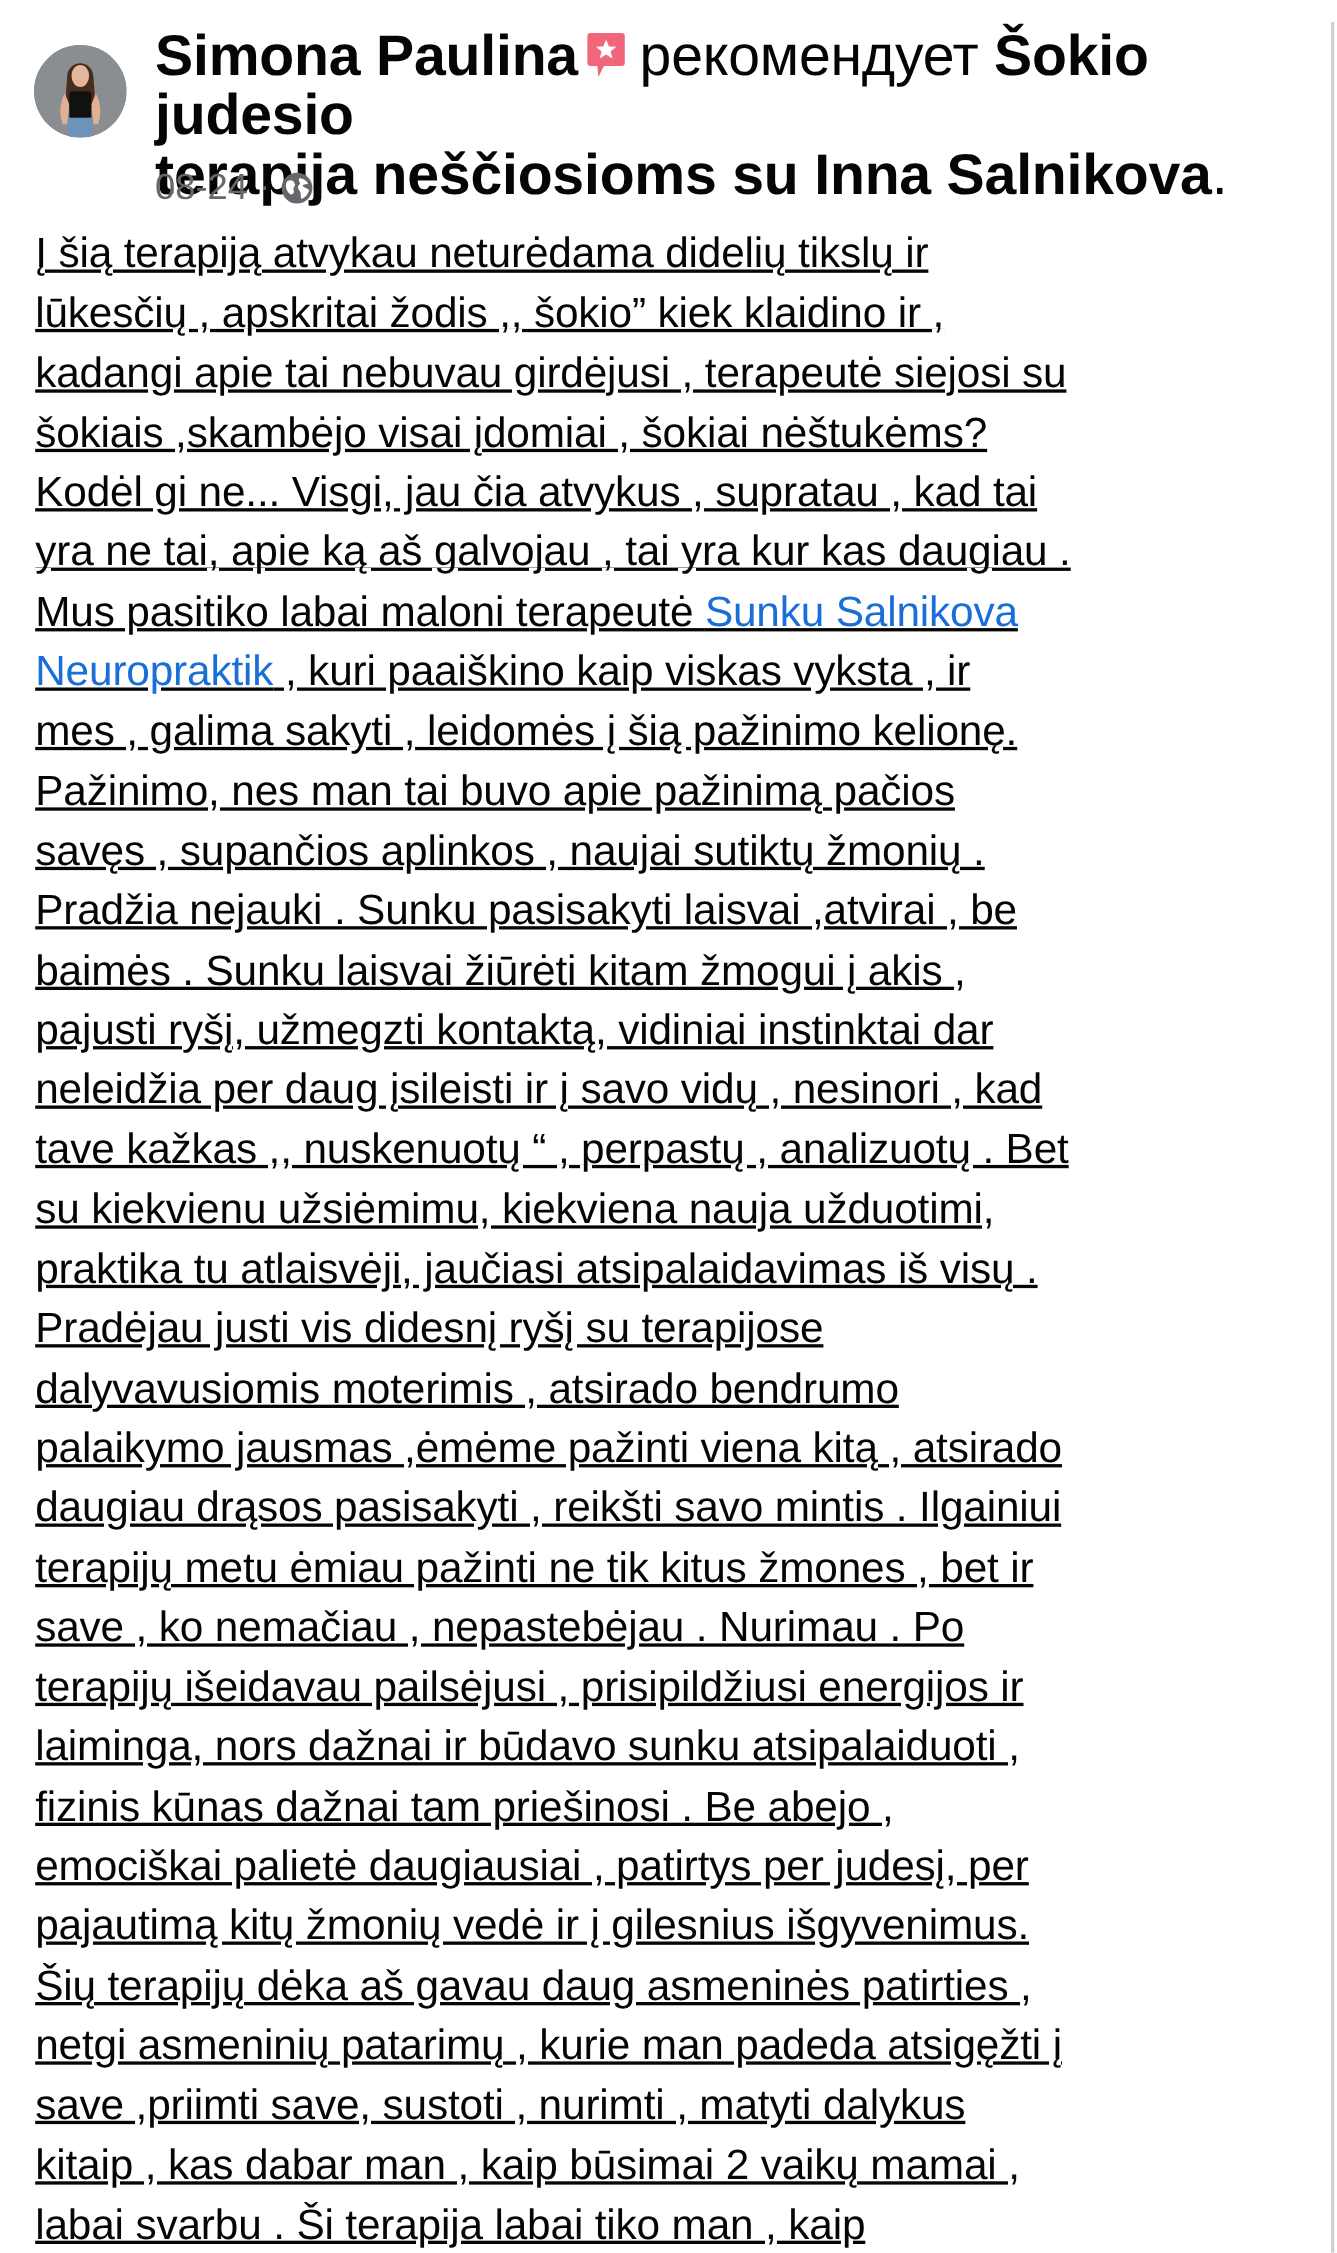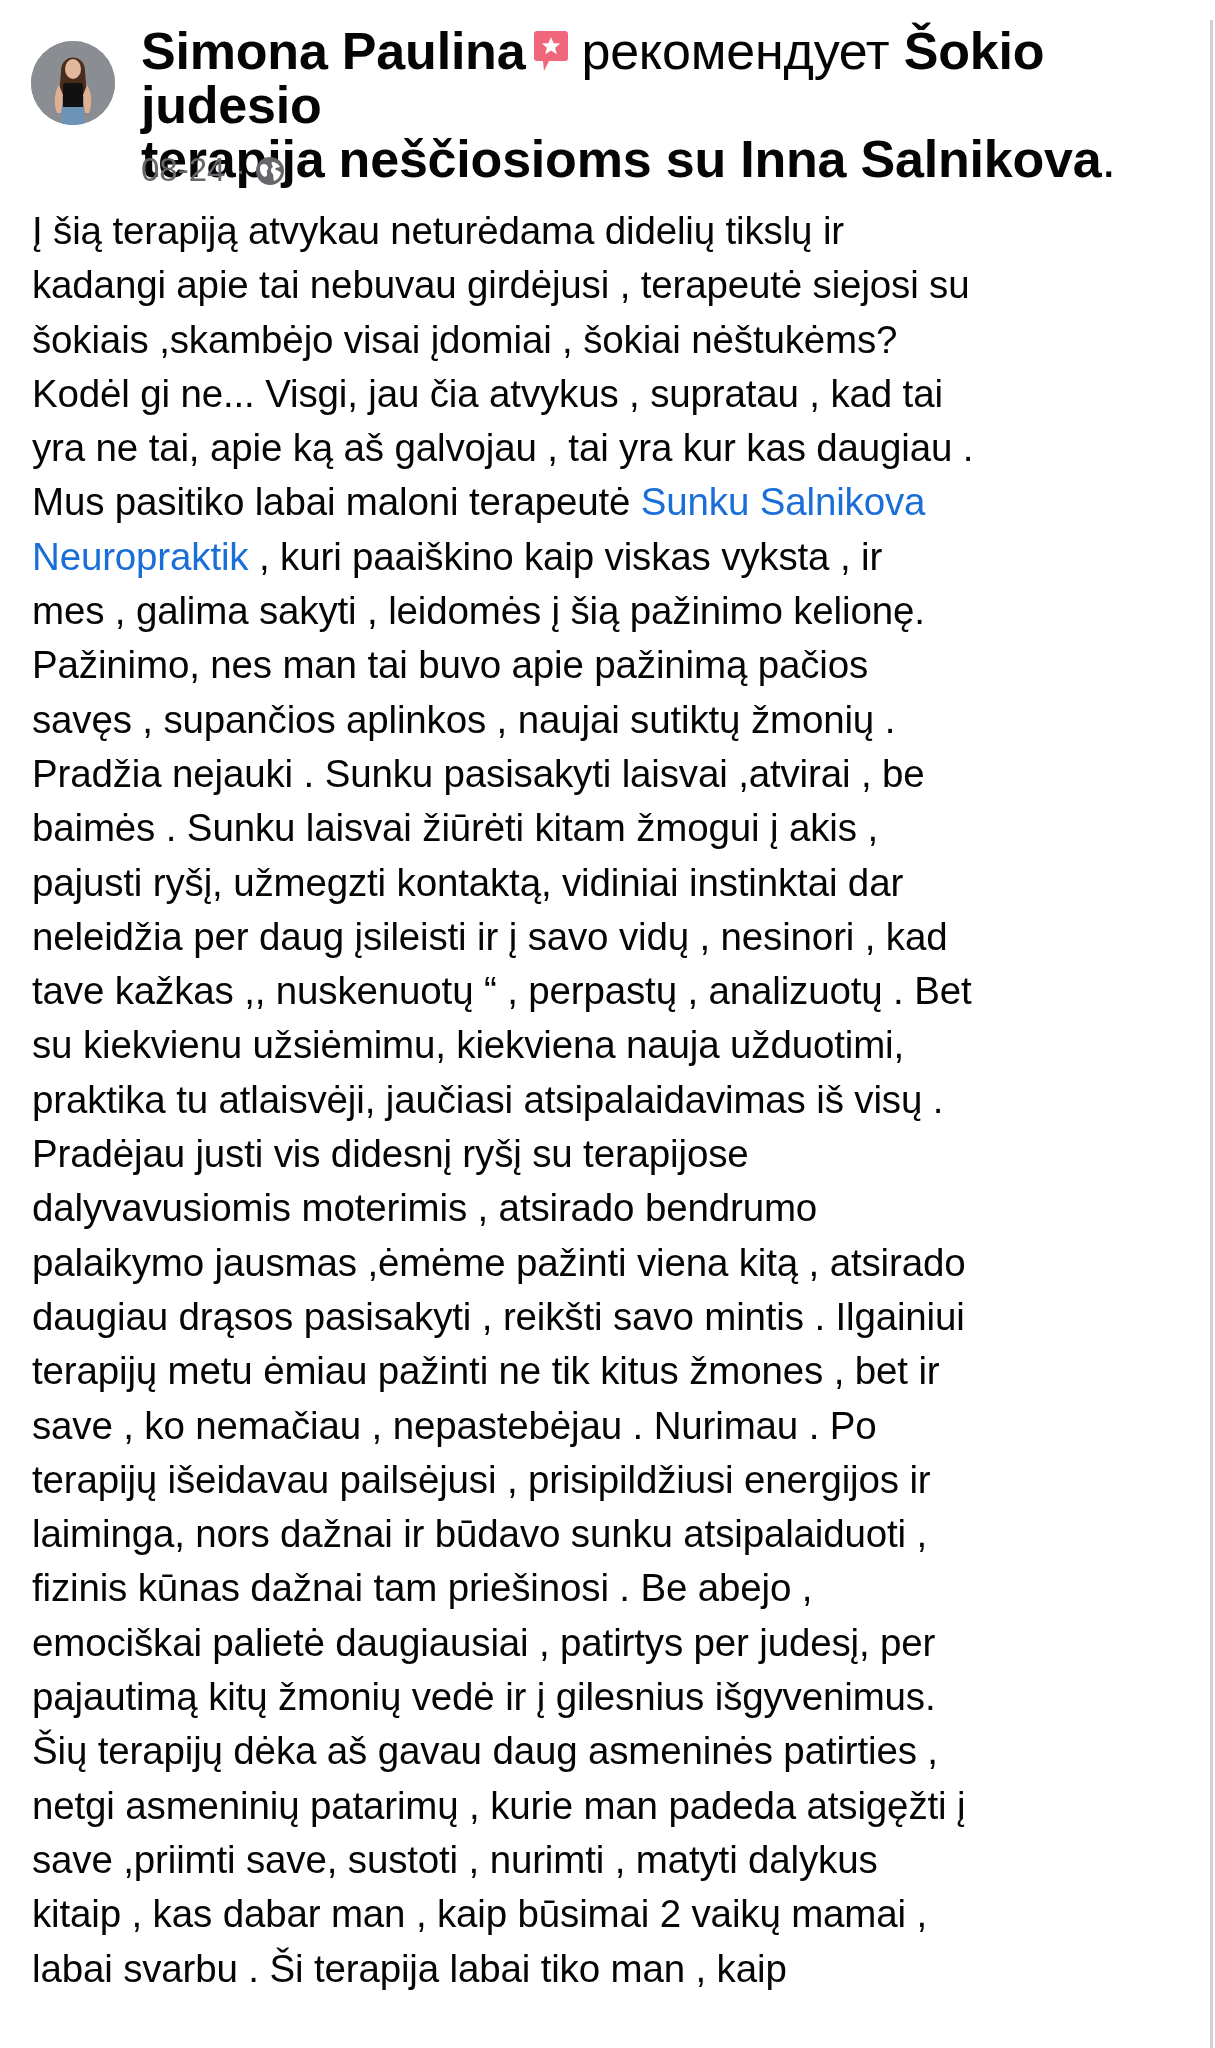--- a/index.html
+++ b/index.html
@@ -91,20 +91,21 @@
       width: 1170px;
       font-size: 38.5px;
       line-height: 54.3px;
       color: #050505;
       letter-spacing: -0.15px;
       white-space: nowrap;
     }
     .body-text .line {
       display: block;
       height: 54.3px;
+      text-decoration: underline;
     }
     .mention {
       color: #1a6ed8;
       cursor: pointer;
     }
   </style>
 </head>
 <body>
 
 <div class="scrollbar"></div>
@@ -142,20 +143,21 @@
       <svg width="30" height="30" viewBox="0 0 30 30">
         <circle cx="15" cy="15" r="14" fill="#65676b"></circle>
         <path d="M6 9 C9 7, 12 8, 13 11 C14 13, 11 14, 12 17 C13 20, 10 22, 8 20 C5 17, 4 12, 6 9 Z" fill="#ffffff"></path>
         <path d="M17 6 C20 6, 24 8, 25 11 C23 12, 21 11, 20 13 C22 15, 25 15, 26 17 C25 21, 22 24, 19 25 C18 22, 19 19, 17 17 C15 15, 16 12, 18 11 C17 9, 16 8, 17 6 Z" fill="#ffffff"></path>
       </svg>
     </span>
   </div>
 
   <div class="body-text">
     <span class="line">Į šią terapiją atvykau neturėdama didelių tikslų ir</span>
+    <span class="line">lūkesčių , apskritai žodis ,, šokio” kiek klaidino ir ,</span>
     <span class="line">kadangi apie tai nebuvau girdėjusi , terapeutė siejosi su</span>
     <span class="line">šokiais ,skambėjo visai įdomiai , šokiai nėštukėms?</span>
     <span class="line">Kodėl gi ne... Visgi, jau čia atvykus , supratau , kad tai</span>
     <span class="line">yra ne tai, apie ką aš galvojau , tai yra kur kas daugiau .</span>
     <span class="line"><span>Mus pasitiko labai maloni terapeutė </span><span class="mention">Sunku Salnikova</span></span>
     <span class="line"><span class="mention">Neuropraktik</span><span> , kuri paaiškino kaip viskas vyksta , ir</span></span>
     <span class="line">mes , galima sakyti , leidomės į šią pažinimo kelionę.</span>
     <span class="line">Pažinimo, nes man tai buvo apie pažinimą pačios</span>
     <span class="line">savęs , supančios aplinkos , naujai sutiktų žmonių .</span>
     <span class="line">Pradžia nejauki . Sunku pasisakyti laisvai ,atvirai , be</span>

